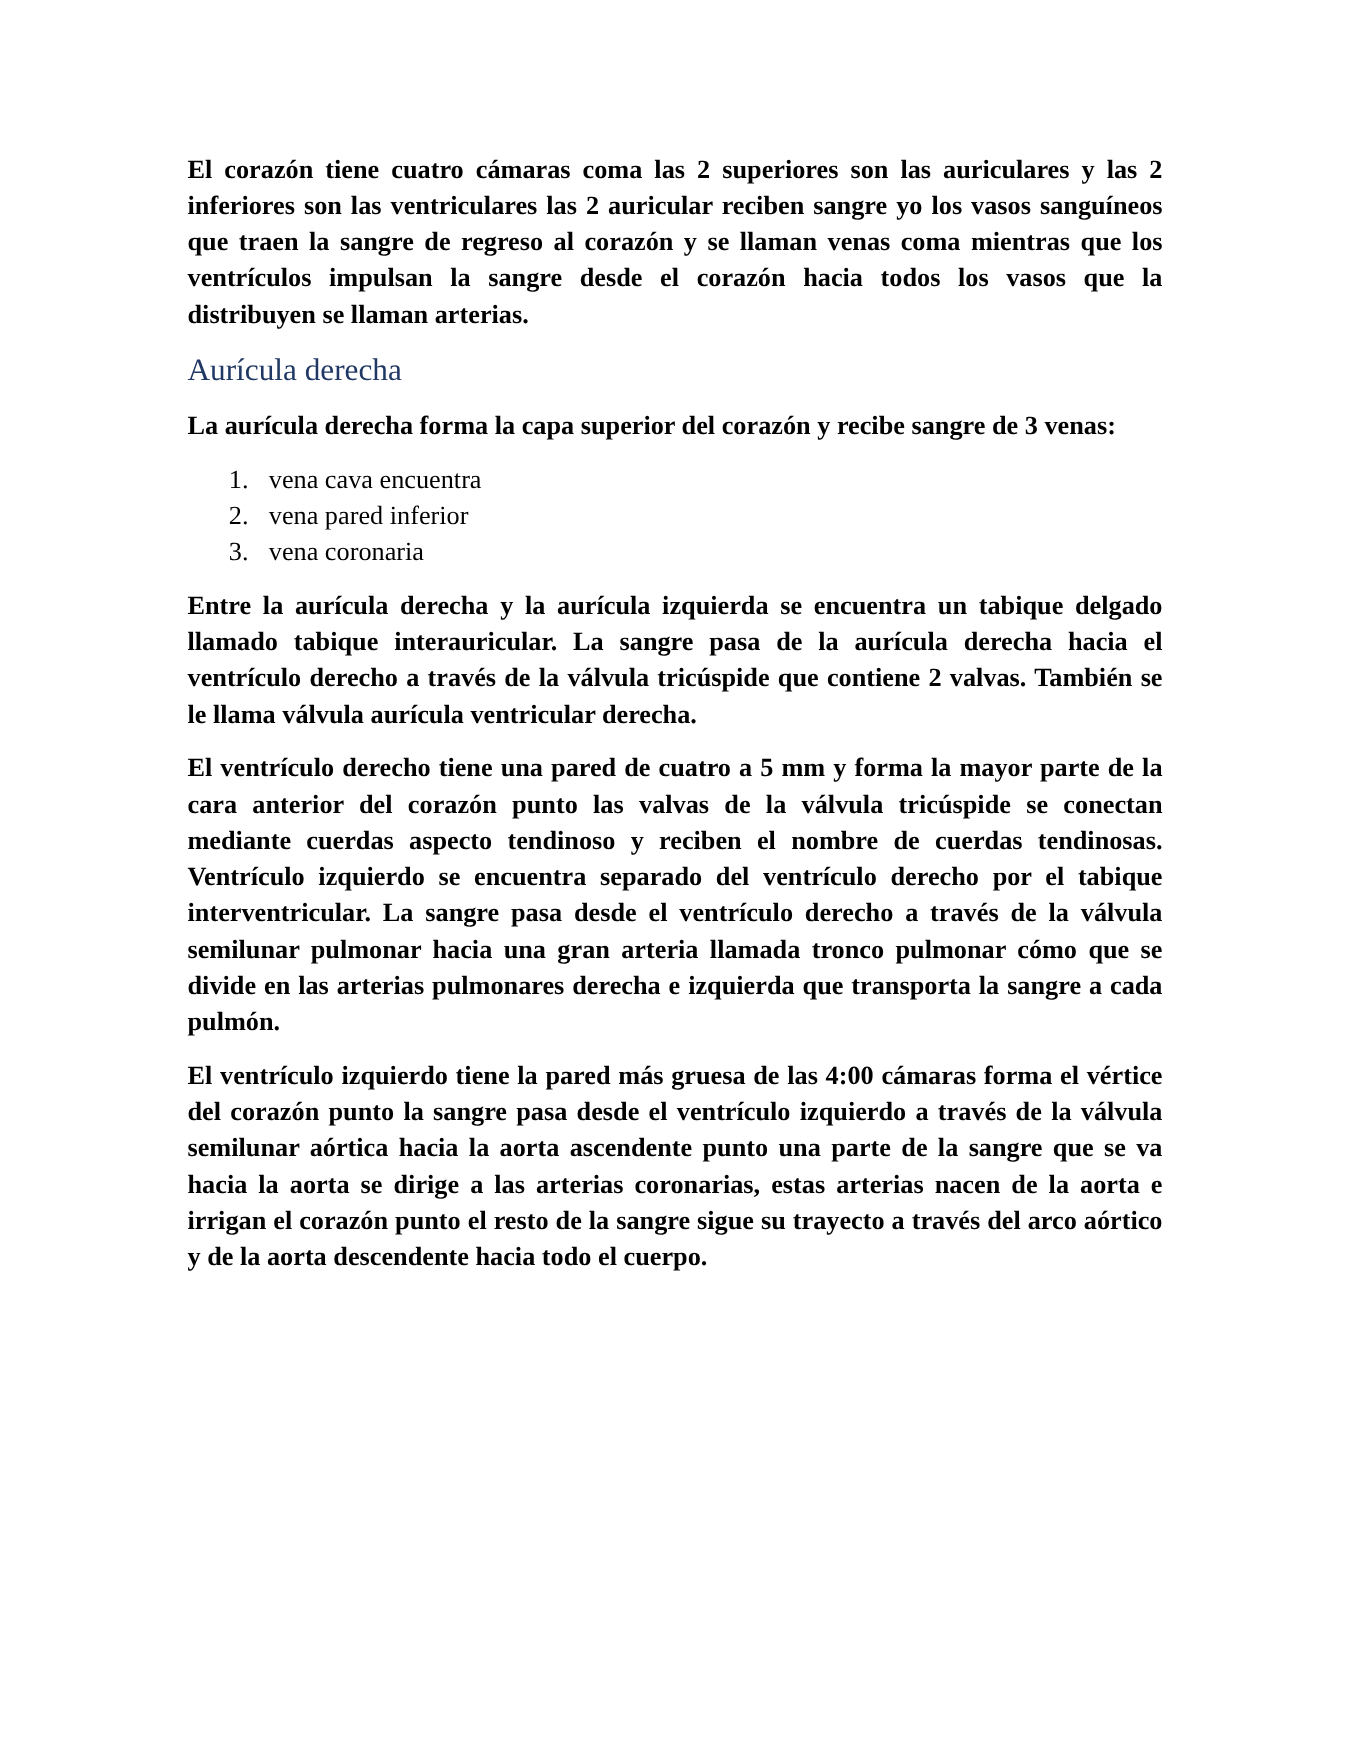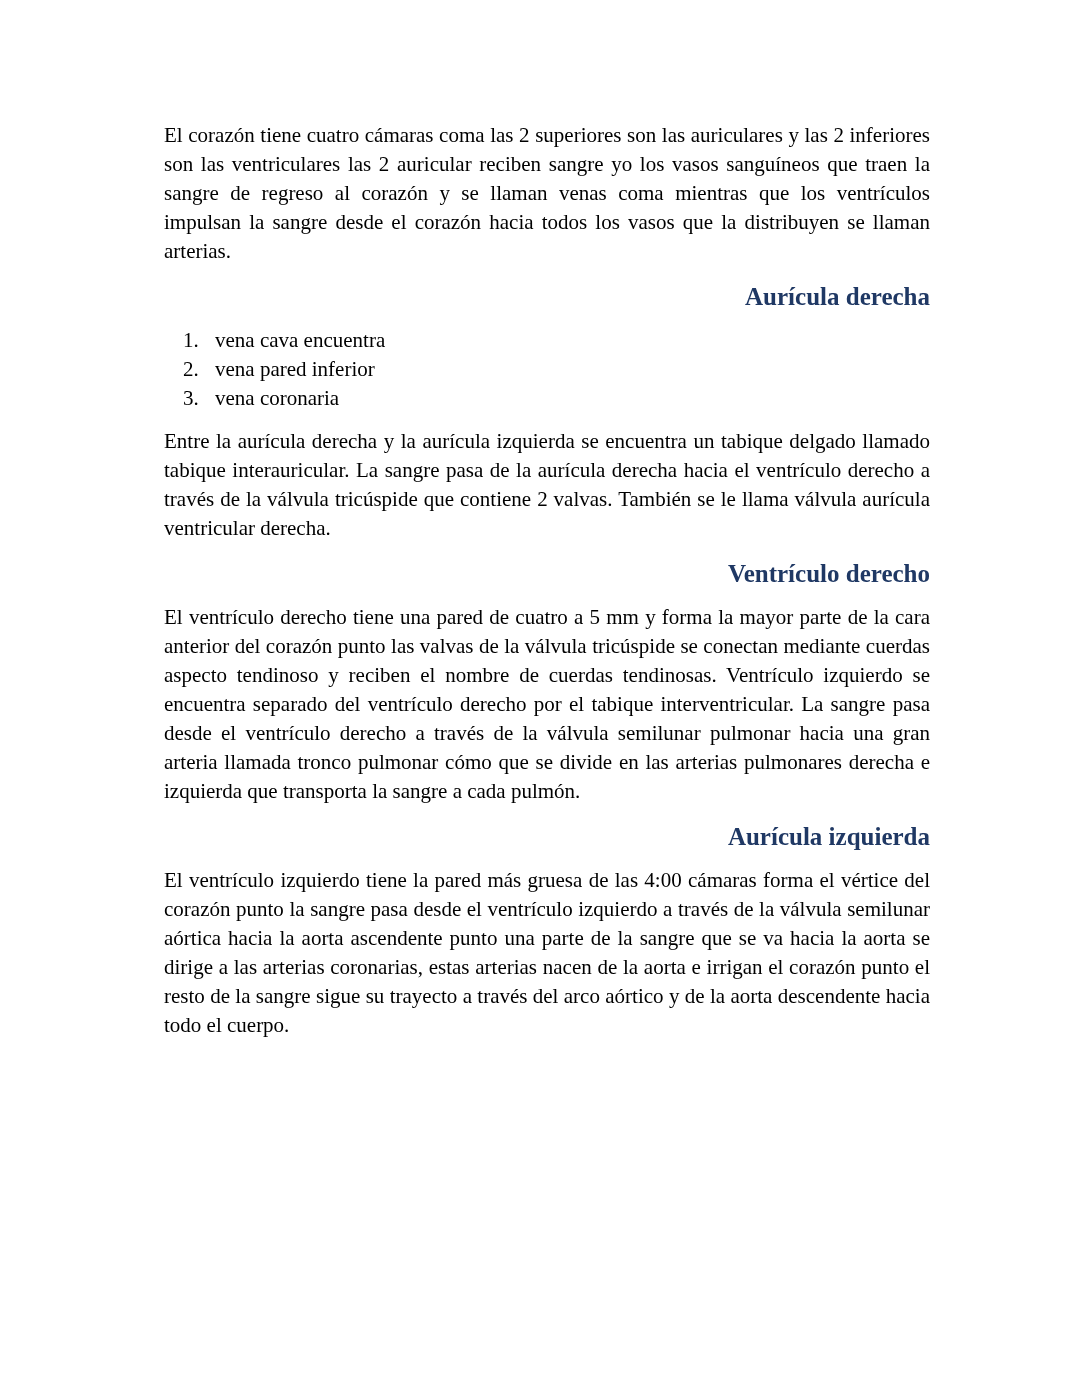--- a/index.html
+++ b/index.html
@@ -15,28 +15,29 @@
     box-sizing: border-box;
     padding: 121px 150px 40px 150px;
     font-family: "Liberation Serif", "DejaVu Serif", serif;
     font-size: 21px;
     line-height: 29px;
     color: #000000;
     overflow: hidden;
   }
   .body-para {
     text-align: justify;
-    margin: 0 0 14px 14px;
+    margin: 0 0 14px 0;
+    font-weight: bold;
   }
   .section-heading {
-    text-align: right;
+    text-align: left;
     color: #1f3864;
     font-size: 25px;
     line-height: 31px;
-    font-weight: bold;
+    font-weight: normal;
     margin: 15px 0 14px 0;
     font-family: "Liberation Serif", "DejaVu Serif", serif;
   }
   .numbered-list {
     margin: 0 0 14px 0;
     padding: 0;
   }
   .list-item {
     display: flex;
     padding-left: 33px;
@@ -52,42 +53,41 @@
 </style>
 </head>
 <body>
 
 <div class="page">
 
   <p class="body-para">El corazón tiene cuatro cámaras coma las 2 superiores son las auriculares y las 2 inferiores son las ventriculares las 2 auricular reciben sangre yo los vasos sanguíneos que traen la sangre de regreso al corazón y se llaman venas coma mientras que los ventrículos impulsan la sangre desde el corazón hacia todos los vasos que la distribuyen se llaman arterias.</p>
 
   <h2 class="section-heading">Aurícula derecha</h2>
 
+  <p class="body-para">La aurícula derecha forma la capa superior del corazón y recibe sangre de 3 venas:</p>
 
   <div class="numbered-list">
     <div class="list-item">
       <span class="list-num">1.</span>
       <span class="list-text">vena cava encuentra</span>
     </div>
     <div class="list-item">
       <span class="list-num">2.</span>
       <span class="list-text">vena pared inferior</span>
     </div>
     <div class="list-item">
       <span class="list-num">3.</span>
       <span class="list-text">vena coronaria</span>
     </div>
   </div>
 
   <p class="body-para">Entre la aurícula derecha y la aurícula izquierda se encuentra un tabique delgado llamado tabique interauricular. La sangre pasa de la aurícula derecha hacia el ventrículo derecho a través de la válvula tricúspide que contiene 2 valvas. También se le llama válvula aurícula ventricular derecha.</p>
 
-  <h2 class="section-heading">Ventrículo derecho</h2>
 
   <p class="body-para">El ventrículo derecho tiene una pared de cuatro a 5 mm y forma la mayor parte de la cara anterior del corazón punto las valvas de la válvula tricúspide se conectan mediante cuerdas aspecto tendinoso y reciben el nombre de cuerdas tendinosas. Ventrículo izquierdo se encuentra separado del ventrículo derecho por el tabique interventricular. La sangre pasa desde el ventrículo derecho a través de la válvula semilunar pulmonar hacia una gran arteria llamada tronco pulmonar cómo que se divide en las arterias pulmonares derecha e izquierda que transporta la sangre a cada pulmón.</p>
 
-  <h2 class="section-heading">Aurícula izquierda</h2>
 
 
 
 
   <p class="body-para">El ventrículo izquierdo tiene la pared más gruesa de las 4:00 cámaras forma el vértice del corazón punto la sangre pasa desde el ventrículo izquierdo a través de la válvula semilunar aórtica hacia la aorta ascendente punto una parte de la sangre que se va hacia la aorta se dirige a las arterias coronarias, estas arterias nacen de la aorta e irrigan el corazón punto el resto de la sangre sigue su trayecto a través del arco aórtico y de la aorta descendente hacia todo el cuerpo.</p>
 
 </div>
 
 </body></html>

